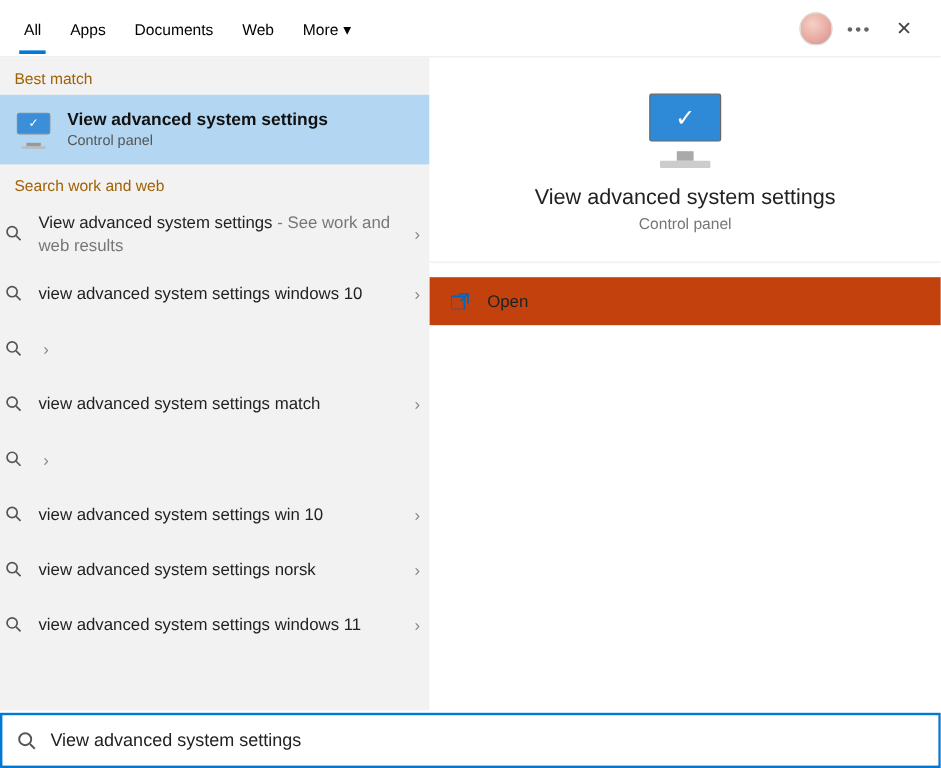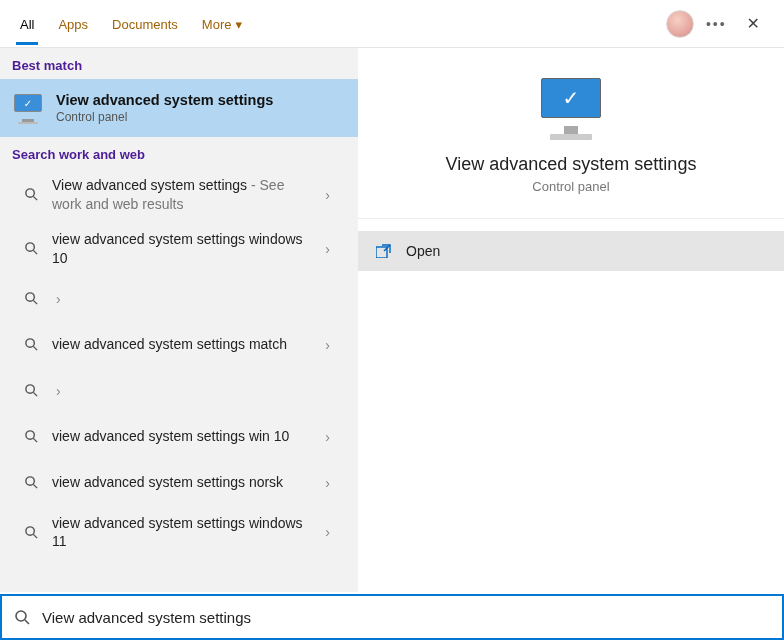--- a/index.html
+++ b/index.html
@@ -18,21 +18,21 @@
     height: 48px;
     background: #fff;
     border-bottom: 1px solid #e5e5e5;
     padding: 0 8px;
     justify-content: center;
   }
   .tabs { display: flex; flex: 1; }
   .tab {
     padding: 14px 12px 12px;
     font-size: 13px;
-    color: #a16207;
+    color: #000000;
     cursor: pointer;
     position: relative;
   }
   .tab.active { color: #000; }
   .tab.active::after {
     content: "";
     position: absolute;
     left: 8px; right: 8px; bottom: -1px;
     height: 3px;
     background: #0078d4;
@@ -51,24 +51,24 @@
     display: flex;
     height: 544px;
     background: #fff;
   }
   .left-pane {
     width: 358px;
     background: #f2f2f2;
     overflow-y: auto;
   }
   .section-header {
-    font-weight: 700;
+    font-weight: 400;
     font-size: 13px;
     padding: 10px 12px 6px;
-    color: #4c1d95;
+    color: #a16207;
   }
   .best-match-item {
     display: flex;
     align-items: center;
     background: #b3d7f2;
     padding: 10px 12px;
     min-height: 58px;
     gap: 12px;
     cursor: pointer;
   }
@@ -90,21 +90,21 @@
     position: absolute; bottom: -2px; left: 6px;
     width: 20px; height: 2px; background: #bbb;
   }
   .bm-text { display:flex; flex-direction:column; }
   .bm-title { font-weight: 600; font-size: 14.5px; color: #111; }
   .bm-sub { font-size: 12px; color: #555; margin-top: 2px; }
 
   .result-item {
     display: flex;
     align-items: center;
-    padding: 8px 24px;
+    padding: 8px 4px;
     gap: 10px;
     min-height: 46px;
     cursor: pointer;
   }
   .result-icon {
     width: 18px; flex-shrink:0; text-align:center; color:#555;
   }
   .result-text {
     flex: 1;
     font-size: 14px;
@@ -150,21 +150,21 @@
     border-radius: 1px;
   }
   .preview-title { font-size: 18px; color: #222; margin-bottom: 4px; }
   .preview-sub { font-size: 13px; color: #777; }
 
   .action-row {
     display:flex; align-items:center;
     height: 40px;
     padding: 0 18px;
     gap: 14px;
-    background: #e5e5e5;
+    background: #c2410c;
     margin-top: 12px;
     cursor: pointer;
   }
   .action-icon { color:#0067c0; font-size:14px; }
   .action-label { font-size:14px; color:#222; }
 
   .search-bar {
     position: absolute;
     left: 0; right: 0; bottom: 0;
     height: 46px;
@@ -186,20 +186,21 @@
   svg { display:block; }
 </style>
 </head>
 <body>
 
 <div class="top-bar">
   <div class="tabs">
     <div class="tab active">All</div>
     <div class="tab">Apps</div>
     <div class="tab">Documents</div>
+    <div class="tab">Web</div>
     <div class="tab tab-more">
       <span>More</span>
       <span>▾</span>
     </div>
   </div>
   <div class="top-icons">
     <div class="avatar"></div>
     <div class="ellipsis-icon">•••</div>
     <div class="close-icon">✕</div>
   </div>

